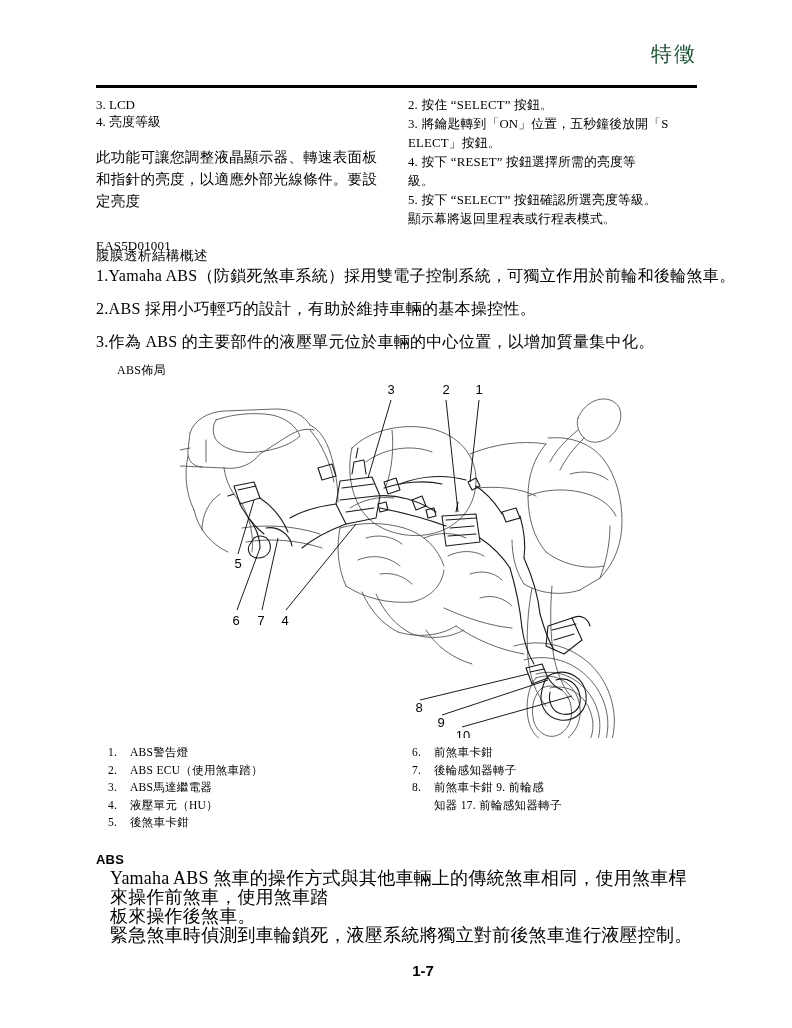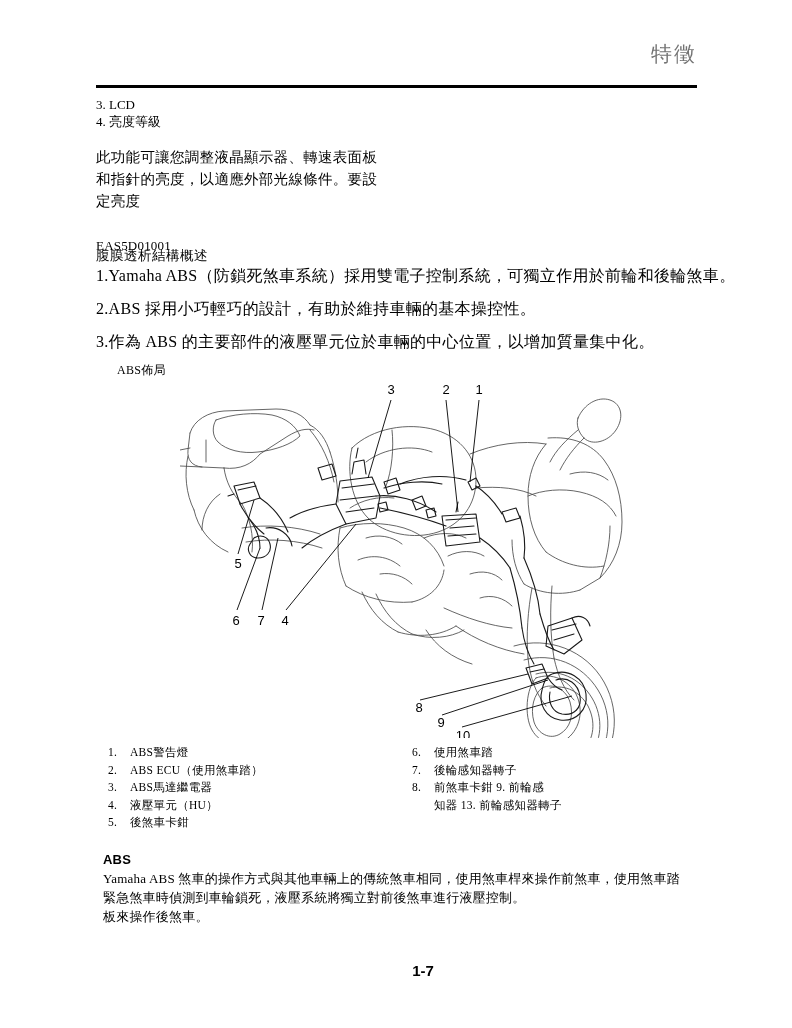--- a/index.html
+++ b/index.html
@@ -27,21 +27,21 @@
     width: 601px;
     height: 40px;
     display: flex;
     justify-content: flex-end;
     align-items: center;
   }
   .header-title {
     font-size: 21px;
     letter-spacing: 2px;
     font-family: "DejaVu Serif", "Liberation Serif", serif;
-    color: #737373;
+    color: #14532d;
   }
   .header-rule {
     position: absolute;
     left: 96px;
     top: 85px;
     width: 601px;
     height: 3px;
     background: #000000;
   }
 
@@ -155,36 +155,37 @@
   }
   .part-num {
     width: 22px;
     flex: 0 0 22px;
   }
   .part-text { flex: 1 1 auto; }
 
   
   .abs-block {
     position: absolute;
-    left: 103px;
+    left: 96px;
     top: 852px;
     width: 604px;
   }
   .abs-title {
     font-family: "Liberation Sans", sans-serif;
     font-weight: bold;
     font-size: 13px;
     letter-spacing: 0.2px;
     margin-bottom: 2px;
   }
   .abs-para {
-    font-size: 13px;
+    font-size: 18px;
     line-height: 19px;
     font-family: "Liberation Serif", serif;
     letter-spacing: 0.2px;
+    margin-left: 14px;
   }
 
   
   .footer-page {
     position: absolute;
     left: 0;
     top: 962px;
     width: 792px;
     text-align: center;
     font-family: "Liberation Sans", sans-serif;
@@ -208,20 +209,29 @@
     <span class="header-title">特徵</span>
   </div>
   <div class="header-rule"></div>
 
   <div class="col-left">
     <div class="numbered-line">3. LCD</div>
     <div class="numbered-line">4. 亮度等級</div>
     <div class="para-main">此功能可讓您調整液晶顯示器、轉速表面板和指針的亮度，以適應外部光線條件。要設定亮度</div>
   </div>
 
+  <div class="col-right">
+    <div class="step-line">2. 按住 “SELECT” 按鈕。</div>
+    <div class="step-line">3. 將鑰匙轉到「ON」位置，五秒鐘後放開「S</div>
+    <div class="step-line">ELECT」按鈕。</div>
+    <div class="step-line">4. 按下 “RESET” 按鈕選擇所需的亮度等</div>
+    <div class="step-line">級。</div>
+    <div class="step-line">5. 按下 “SELECT” 按鈕確認所選亮度等級。</div>
+    <div class="step-line">顯示幕將返回里程表或行程表模式。</div>
+  </div>
 
   <div class="eas-code">EAS5D01001</div>
   <div class="section-heading">腹膜透析結構概述</div>
   <div class="body-item body-item-1">1.Yamaha ABS（防鎖死煞車系統）採用雙電子控制系統，可獨立作用於前輪和後輪煞車。</div>
   <div class="body-item body-item-2">2.ABS 採用小巧輕巧的設計，有助於維持車輛的基本操控性。</div>
   <div class="body-item body-item-3">3.作為 ABS 的主要部件的液壓單元位於車輛的中心位置，以增加質量集中化。</div>
   <div class="layout-label">ABS佈局</div>
 
   <div class="diagram">
     <svg width="480" height="360" viewBox="0 0 480 360">
@@ -416,38 +426,38 @@
     </div>
     <div class="part-line">
       <span class="part-num">5.</span>
       <span class="part-text">後煞車卡鉗</span>
     </div>
   </div>
 
   <div class="parts-right">
     <div class="part-line">
       <span class="part-num">6.</span>
-      <span class="part-text">使用煞車踏</span>
+      <span class="part-text">前煞車卡鉗</span>
     </div>
     <div class="part-line">
       <span class="part-num">7.</span>
       <span class="part-text">後輪感知器轉子</span>
     </div>
     <div class="part-line">
       <span class="part-num">8.</span>
       <span class="part-text">前煞車卡鉗 9. 前輪感</span>
     </div>
     <div class="part-line">
       <span class="part-num"></span>
-      <span class="part-text">知器 13. 前輪感知器轉子</span>
+      <span class="part-text">知器 17. 前輪感知器轉子</span>
     </div>
   </div>
 
   <div class="abs-block">
     <div class="abs-title">ABS</div>
     <div class="abs-para">Yamaha ABS 煞車的操作方式與其他車輛上的傳統煞車相同，使用煞車桿來操作前煞車，使用煞車踏</div>
+    <div class="abs-para">板來操作後煞車。</div>
     <div class="abs-para">緊急煞車時偵測到車輪鎖死，液壓系統將獨立對前後煞車進行液壓控制。</div>
-    <div class="abs-para">板來操作後煞車。</div>
   </div>
 
   <div class="footer-page">1-7</div>
 
 </div>
 
 </body></html>

